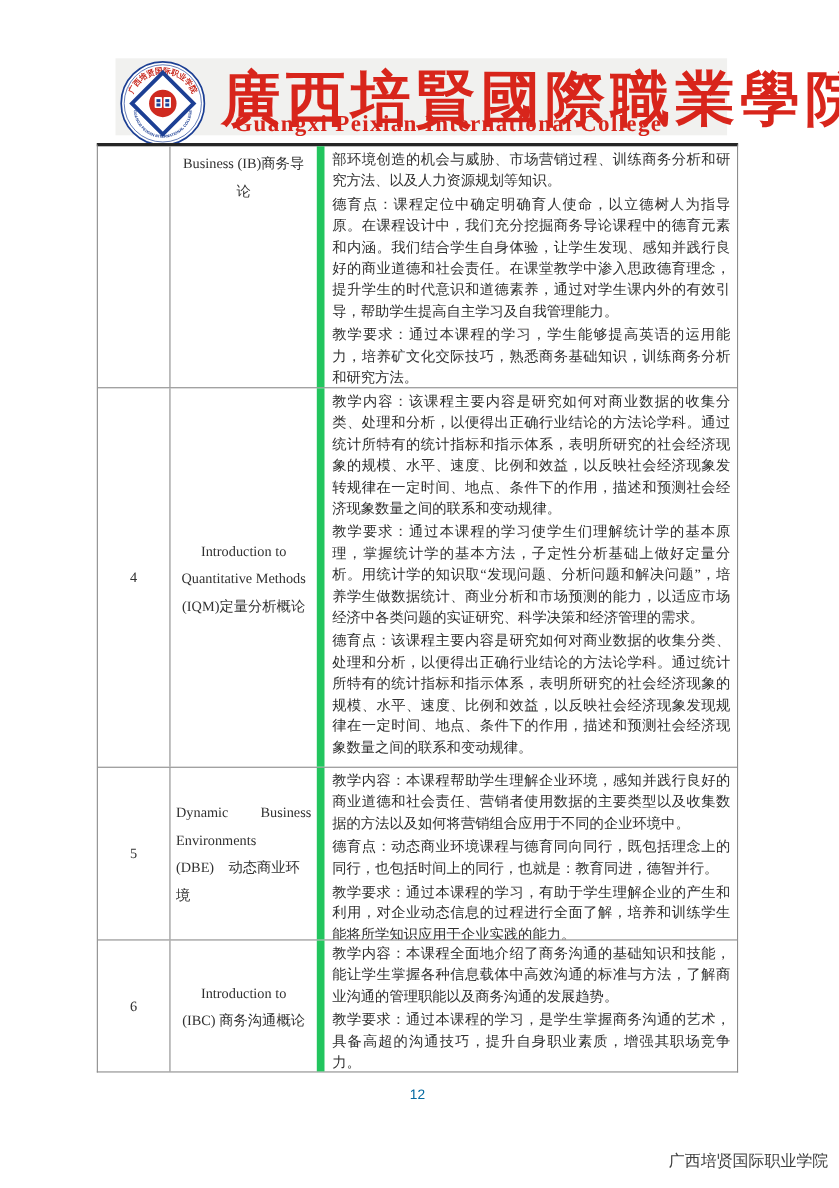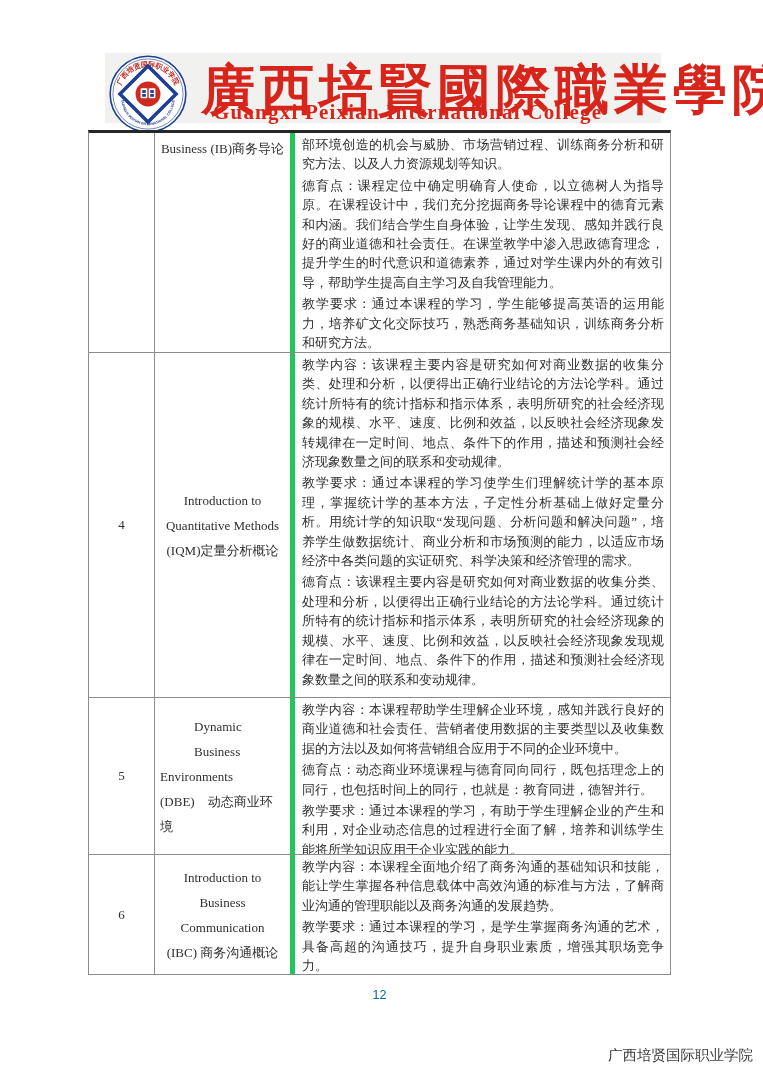--- a/index.html
+++ b/index.html
@@ -19,27 +19,27 @@
   .ctable{position:absolute;left:88px;top:130px;width:583px;
           border-top:3px solid #262626;border-left:1px solid #8c8c8c;
           border-right:1px solid #8c8c8c;border-bottom:1px solid #8c8c8c;
           box-sizing:border-box;background:#fff;}
   .trow{display:grid;grid-template-columns:66px 140px 1fr;box-sizing:border-box;
         border-bottom:1px solid #8c8c8c;}
   .trow:last-child{border-bottom:none;}
   .cell{box-sizing:border-box;overflow:hidden;}
   .no-cell{border-right:1px solid #8c8c8c;display:flex;align-items:center;justify-content:center;
            font-size:13px;}
-  .name-cell{border-right:5px solid #22c55e;display:flex;flex-direction:column;
+  .name-cell{border-right:7px solid #22c55e;display:flex;flex-direction:column;
              justify-content:center;align-items:stretch;font-size:13px;line-height:25px;
              padding:3px 5px;}
   .name-cell.vtop{justify-content:flex-start;}
   .name-line{white-space:pre-wrap;text-align:center;}
   .name-cell.left .name-line{text-align:left;}
-  .name-line.justify{text-align:justify;text-align-last:justify;margin-left:34px;}
+  .name-line.justify{text-align:justify;text-align-last:justify;}
   .desc-cell{padding:2px 6px 0 7px;font-size:13px;line-height:19.4px;}
   .desc-cell p{margin:0 0 2px 0;text-align:justify;}
 
   
   .page-number{position:absolute;left:88px;top:988px;width:583px;text-align:center;
                font-size:12.5px;color:#0369a1;font-family:"Liberation Sans","DejaVu Sans",sans-serif;}
   .footer-school{position:absolute;right:10px;top:1046px;font-size:14.5px;color:#3f3f3f;}
 </style>
 </head>
 <body>
@@ -114,21 +114,20 @@
         <p>教学内容：本课程帮助学生理解企业环境，感知并践行良好的商业道德和社会责任、营销者使用数据的主要类型以及收集数据的方法以及如何将营销组合应用于不同的企业环境中。</p>
         <p>德育点：动态商业环境课程与德育同向同行，既包括理念上的同行，也包括时间上的同行，也就是：教育同进，德智并行。</p>
         <p>教学要求：通过本课程的学习，有助于学生理解企业的产生和利用，对企业动态信息的过程进行全面了解，培养和训练学生能将所学知识应用于企业实践的能力。</p>
       </div>
     </div>
 
     <div class="trow" style="height:119px;">
       <div class="cell no-cell">6</div>
       <div class="cell name-cell">
         <div class="name-line">Introduction to</div>
-        <div class="name-line">Business Communication</div>
         <div class="name-line">(IBC) 商务沟通概论</div>
       </div>
       <div class="cell desc-cell">
         <p>教学内容：本课程全面地介绍了商务沟通的基础知识和技能，能让学生掌握各种信息载体中高效沟通的标准与方法，了解商业沟通的管理职能以及商务沟通的发展趋势。</p>
         <p>教学要求：通过本课程的学习，是学生掌握商务沟通的艺术，具备高超的沟通技巧，提升自身职业素质，增强其职场竞争力。</p>
 
       </div>
     </div>
 
   </div>

